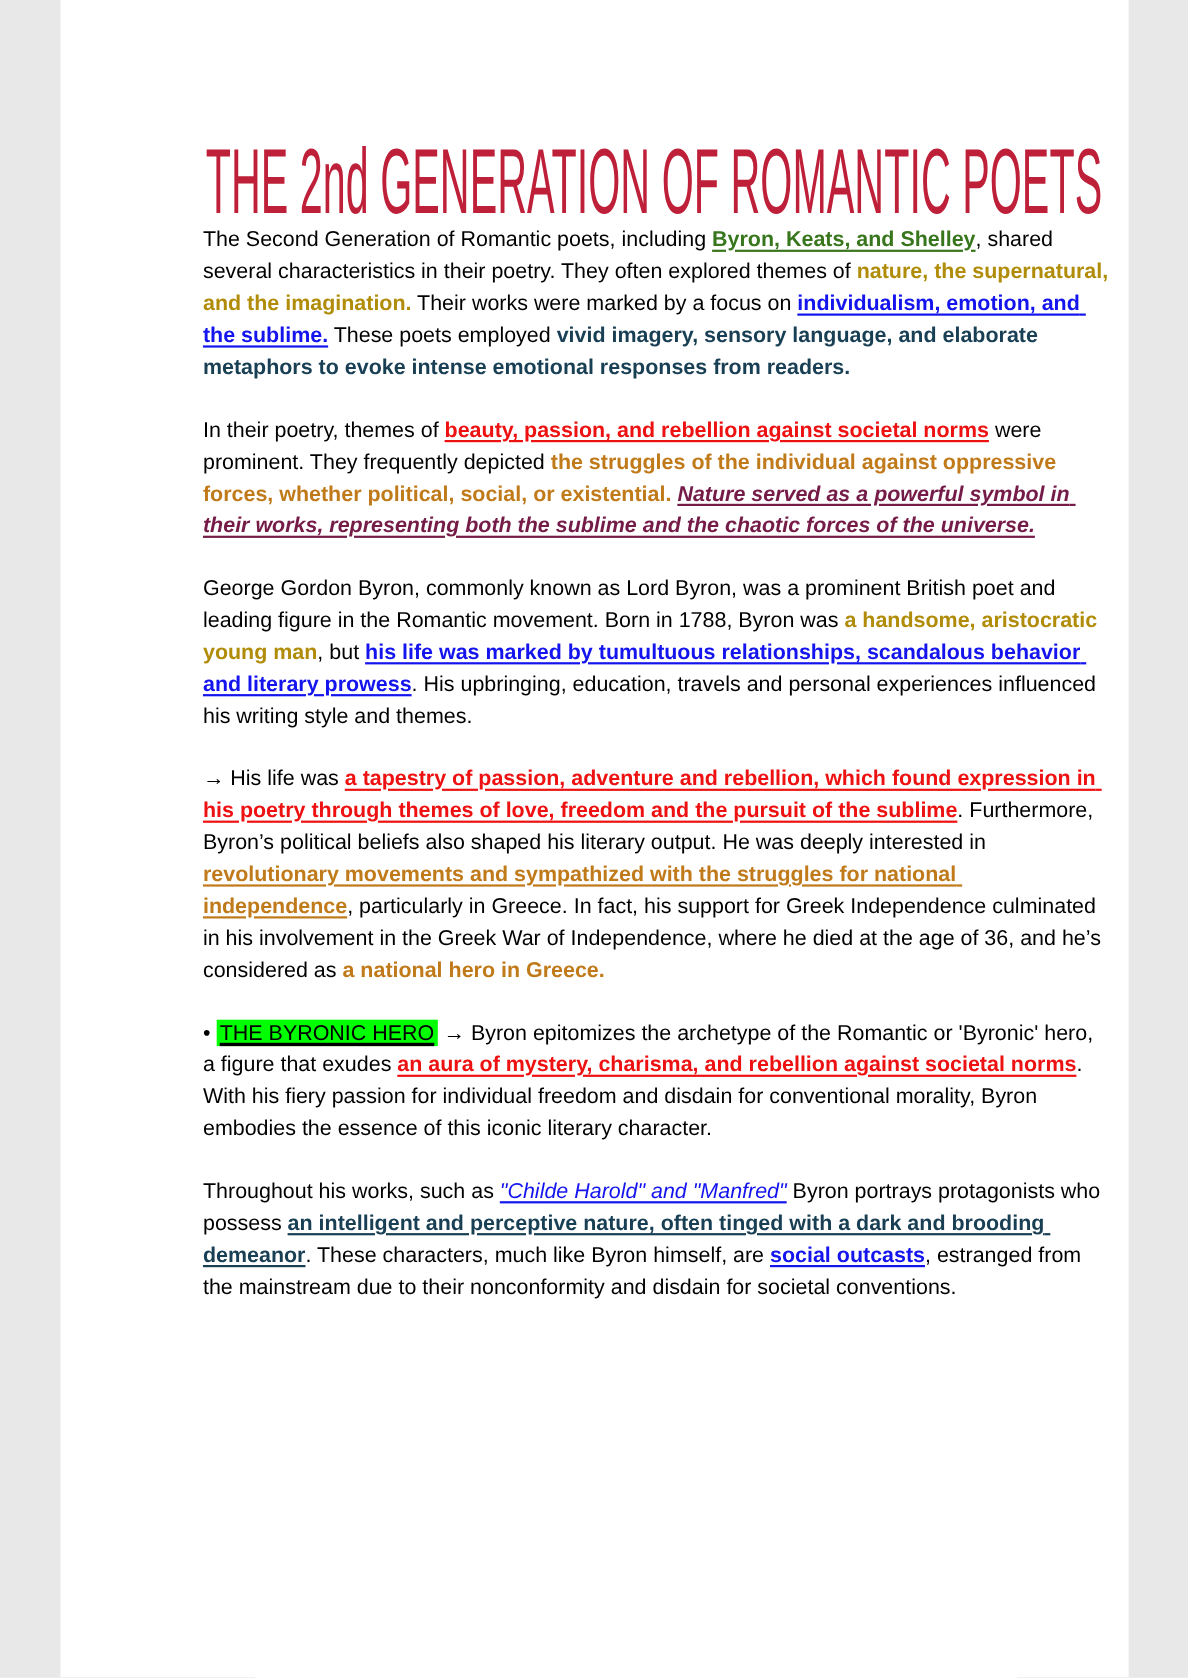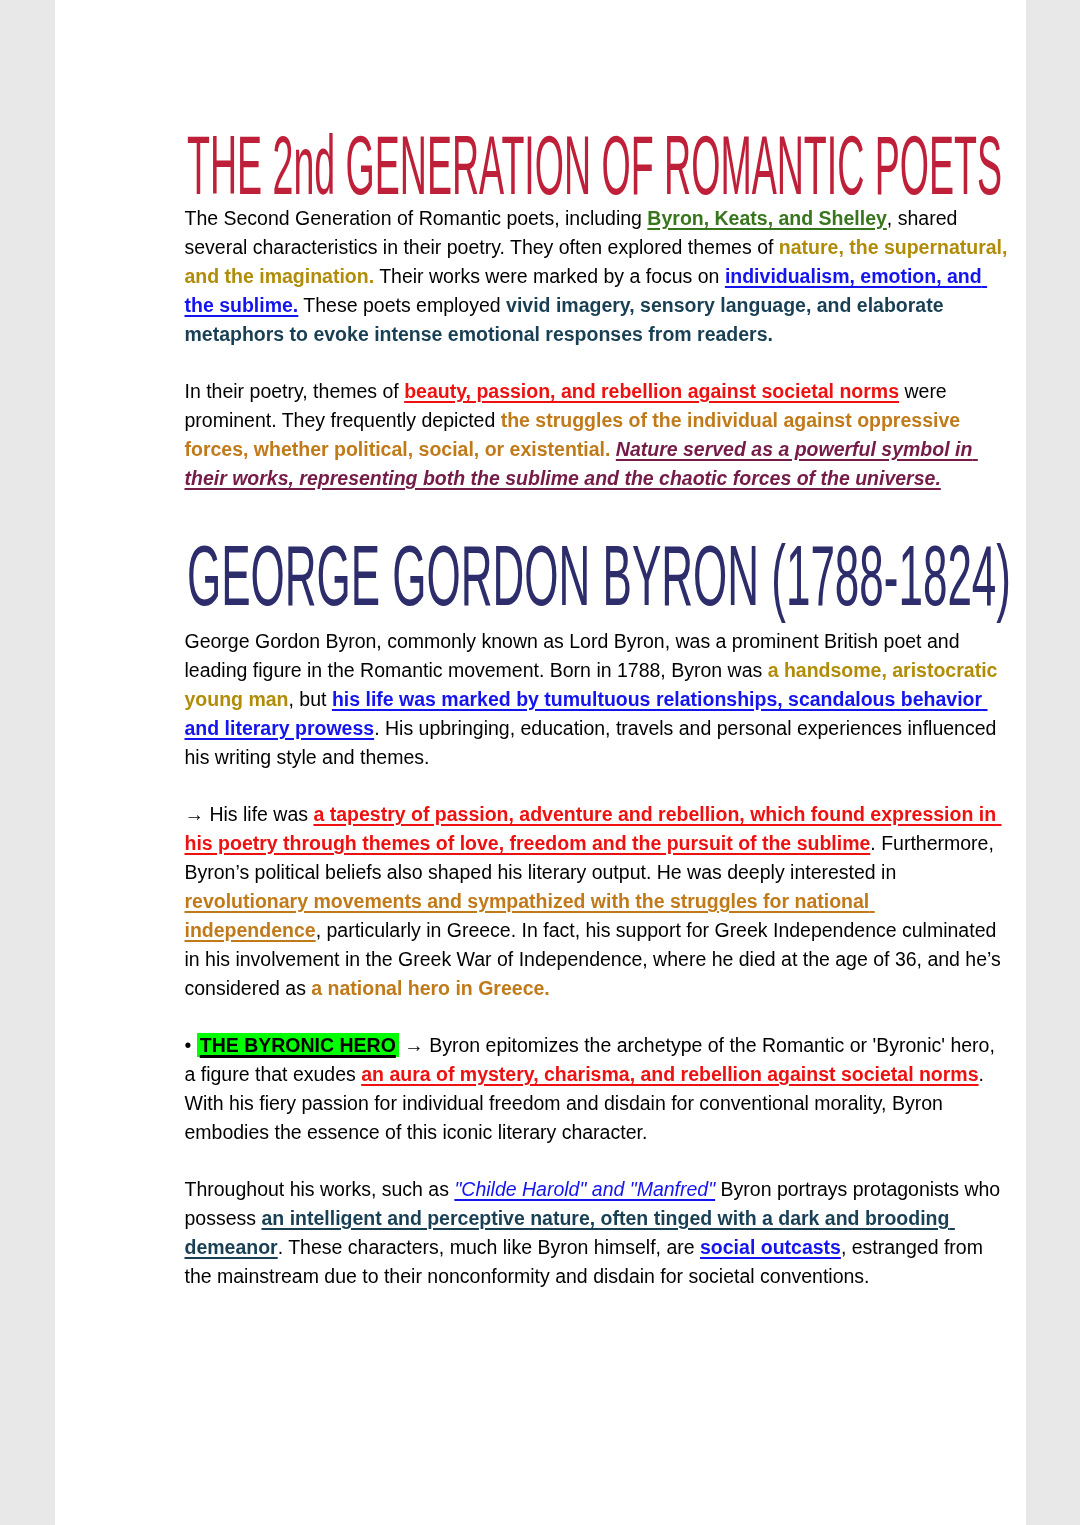--- a/index.html
+++ b/index.html
@@ -28,46 +28,41 @@
   .u{text-decoration:underline;text-decoration-thickness:2px;text-underline-offset:3px;}
   .u-thin{text-decoration:underline;text-decoration-thickness:1.5px;text-underline-offset:3px;}
   .c-green{color:var(--green);}
   .c-olive{color:var(--olive);}
   .c-blue{color:var(--blue);}
   .c-teal{color:var(--teal);}
   .c-red{color:var(--red);text-align:center;}
   .c-orange{color:var(--orange);}
   .c-magenta{color:var(--magenta);font-style:italic;}
   .hl{
-    background:var(--highlight);color:#000;font-weight:700;
+    background:var(--highlight);color:#000;font-weight:400;
     text-decoration:underline;text-decoration-thickness:2.5px;text-underline-offset:3px;
     padding:1px 3px;
   }
 </style>
 </head>
 <body>
 
 <div class="page">
   <div class="content">
 
     <div class="title title-red">
       <svg class="title-svg" width="825" height="68" viewBox="0 0 825 68">
         <text x="2" y="62" font-size="84" textLength="815" lengthAdjust="spacingAndGlyphs" font-family="Liberation Sans, DejaVu Sans, sans-serif">THE 2nd GENERATION OF ROMANTIC POETS</text>
       </svg>
     </div>
 
     <p class="para p1"><span class="r">The Second Generation of Romantic poets, including </span><span class="r b u c-green">Byron, Keats, and Shelley</span><span class="r">, shared several characteristics in their poetry. They often explored themes of </span><span class="r b c-olive">nature, the supernatural, and the imagination.</span><span class="r"> Their works were marked by a focus on </span><span class="r b u c-blue">individualism, emotion, and the sublime.</span><span class="r"> These poets employed </span><span class="r b c-teal">vivid imagery, sensory language, and elaborate metaphors to evoke intense emotional responses from readers.</span></p>
 
     <p class="para"><span class="r">In their poetry, themes of </span><span class="r b u c-red">beauty, passion, and rebellion against societal norms</span><span class="r"> were prominent. They frequently depicted </span><span class="r b c-orange">the struggles of the individual against oppressive forces, whether political, social, or existential. </span><span class="r b u c-magenta">Nature served as a powerful symbol in their works, representing both the sublime and the chaotic forces of the universe.</span></p>
 
-    <div class="title title-navy t2">
-      <svg class="title-svg" width="830" height="82" viewBox="0 0 830 82">
-        <text x="2" y="64" font-size="86" textLength="824" lengthAdjust="spacingAndGlyphs" font-family="Liberation Sans, DejaVu Sans, sans-serif">GEORGE GORDON BYRON (1788-1824)</text>
-      </svg>
-    </div>
 
     <p class="para p3"><span class="r">George Gordon Byron, commonly known as Lord Byron, was a prominent British poet and leading figure in the Romantic movement. Born in 1788, Byron was </span><span class="r b c-olive">a handsome, aristocratic young man</span><span class="r">, but </span><span class="r b u c-blue">his life was marked by tumultuous relationships, scandalous behavior and literary prowess</span><span class="r">. His upbringing, education, travels and personal experiences influenced his writing style and themes.</span></p>
 
     <p class="para"><span class="r">→ His life was </span><span class="r b u c-red">a tapestry of passion, adventure and rebellion, which found expression in his poetry through themes of love, freedom and the pursuit of the sublime</span><span class="r">. Furthermore, Byron’s political beliefs also shaped his literary output. He was deeply interested in </span><span class="r b u c-orange">revolutionary movements and sympathized with the struggles for national independence</span><span class="r">, particularly in Greece. In fact, his support for Greek Independence culminated in his involvement in the Greek War of Independence, where he died at the age of 36, and he’s considered as </span><span class="r b c-orange">a national hero in Greece.</span></p>
 
     <p class="para"><span class="r">• </span><span class="r hl">THE BYRONIC HERO</span><span class="r"> → Byron epitomizes the archetype of the Romantic or 'Byronic' hero, a figure that exudes </span><span class="r b u c-red">an aura of mystery, charisma, and rebellion against societal norms</span><span class="r">. With his fiery passion for individual freedom and disdain for conventional morality, Byron embodies the essence of this iconic literary character.</span></p>
 
     <p class="para"><span class="r">Throughout his works, such as </span><span class="r it u-thin c-blue">"Childe Harold" and "Manfred"</span><span class="r"> Byron portrays protagonists who possess </span><span class="r b u c-teal">an intelligent and perceptive nature, often tinged with a dark and brooding demeanor</span><span class="r">. These characters, much like Byron himself, are </span><span class="r b u c-blue">social outcasts</span><span class="r">, estranged from the mainstream due to their nonconformity and disdain for societal conventions.</span></p>
 
   </div>

